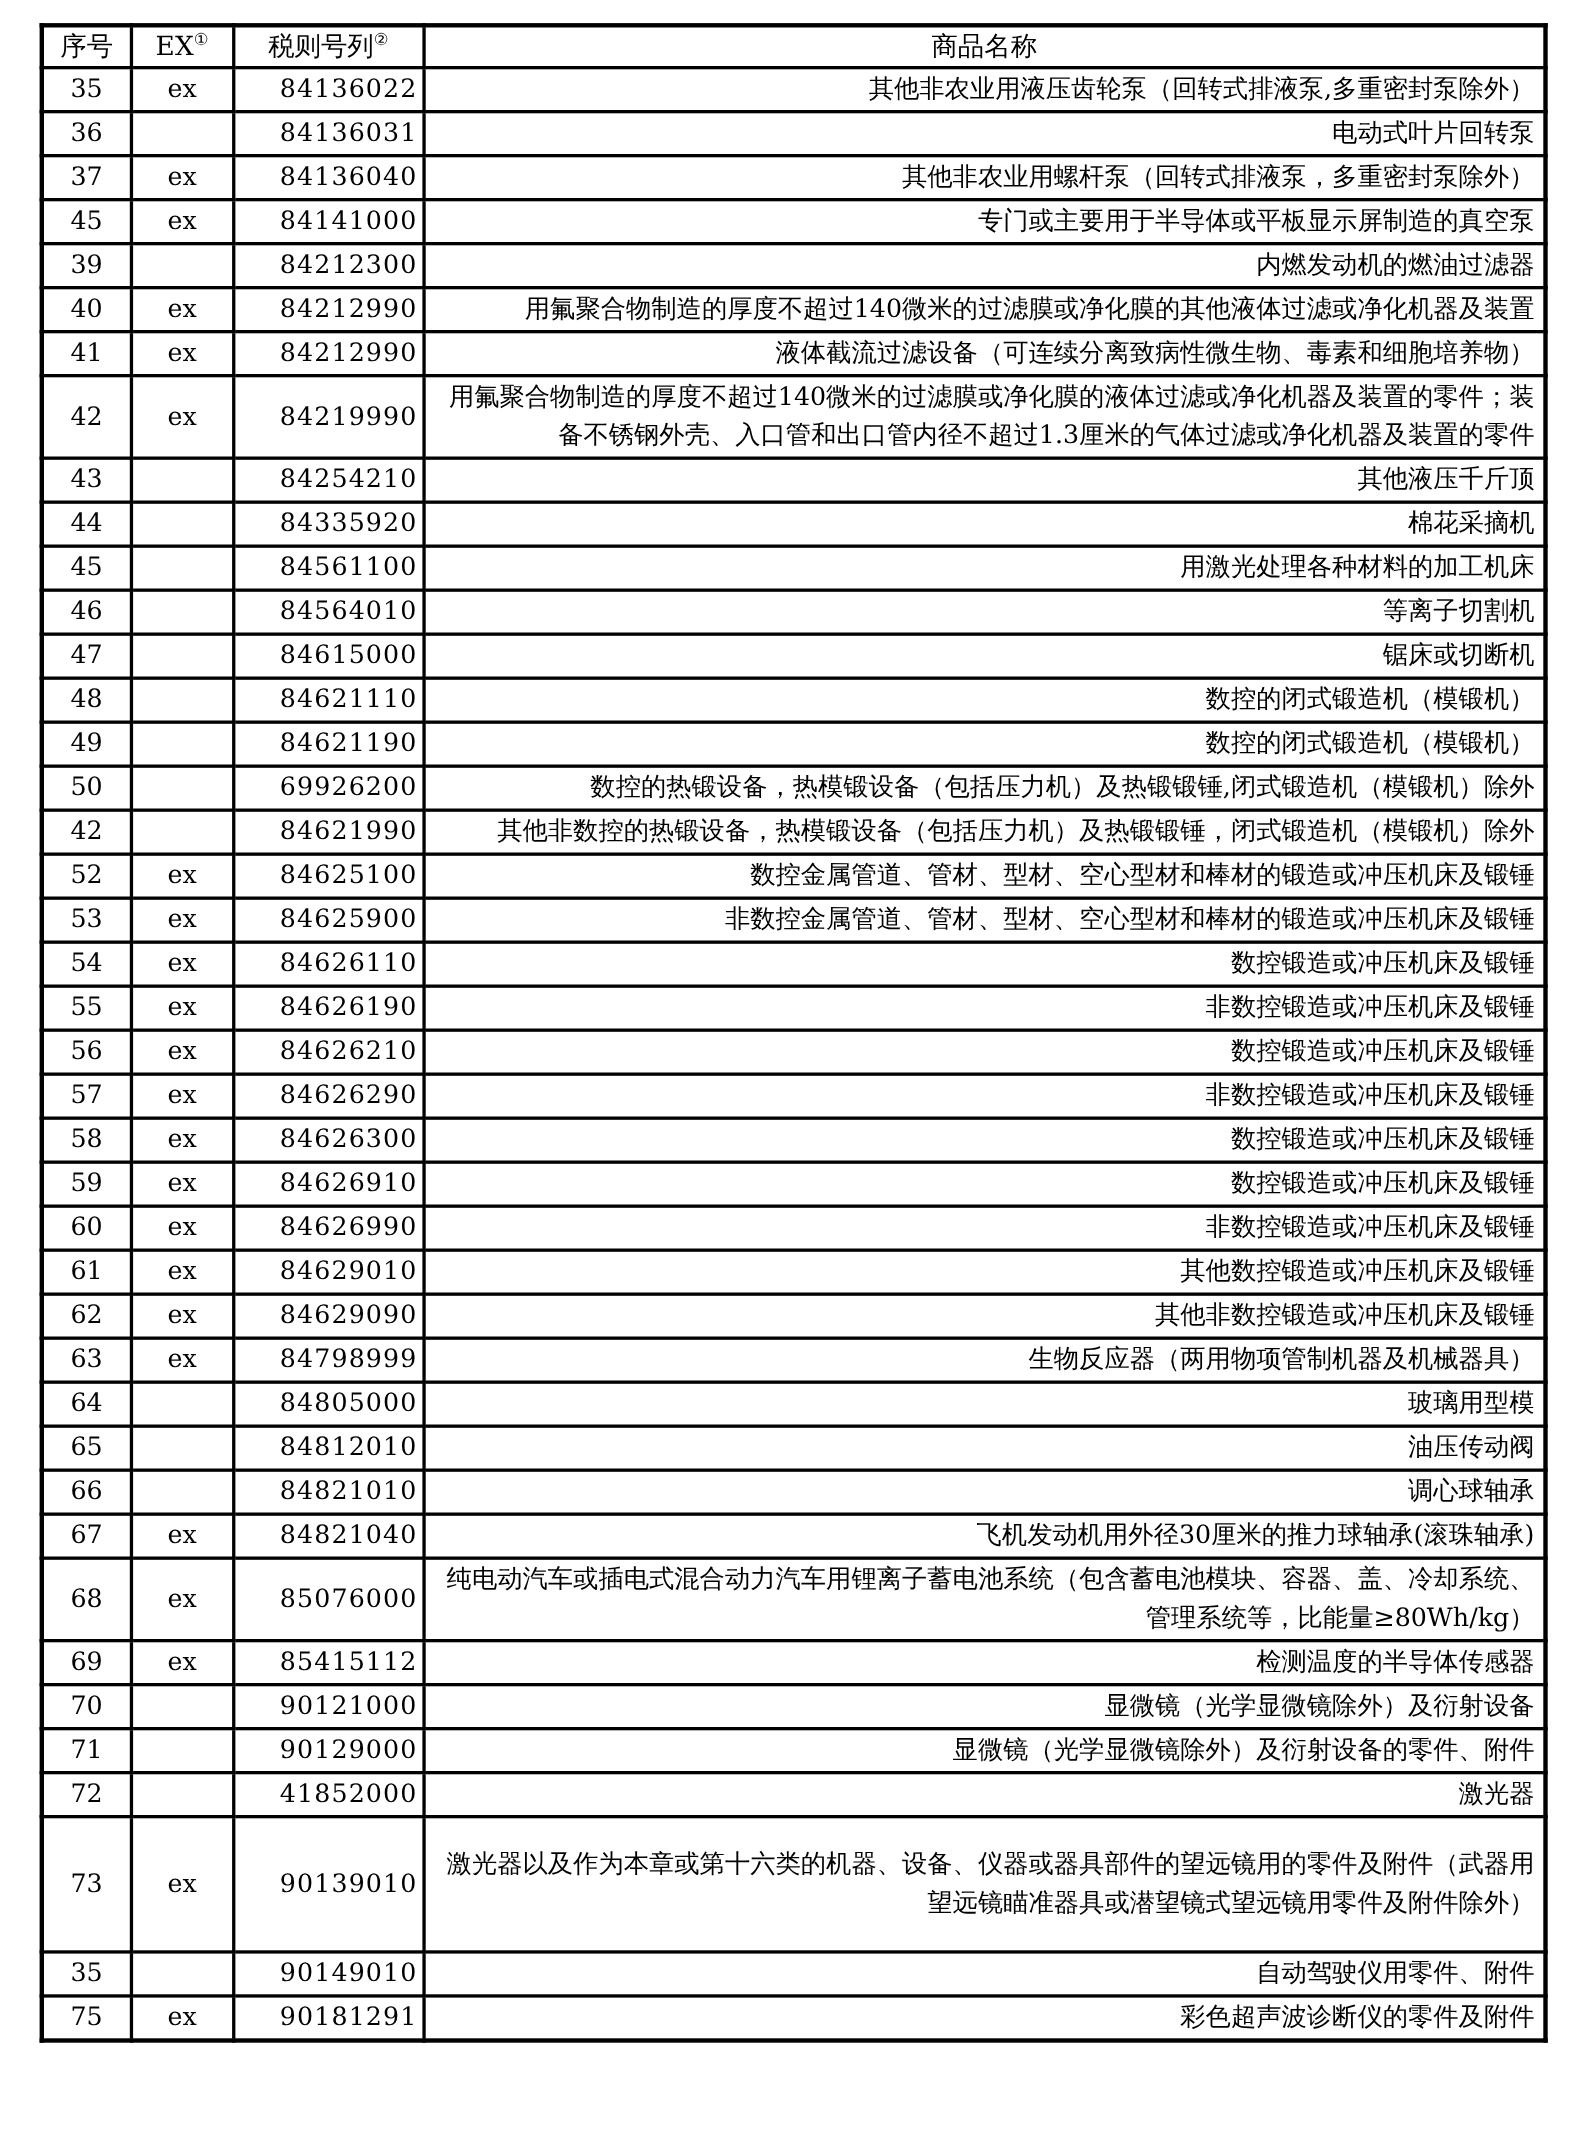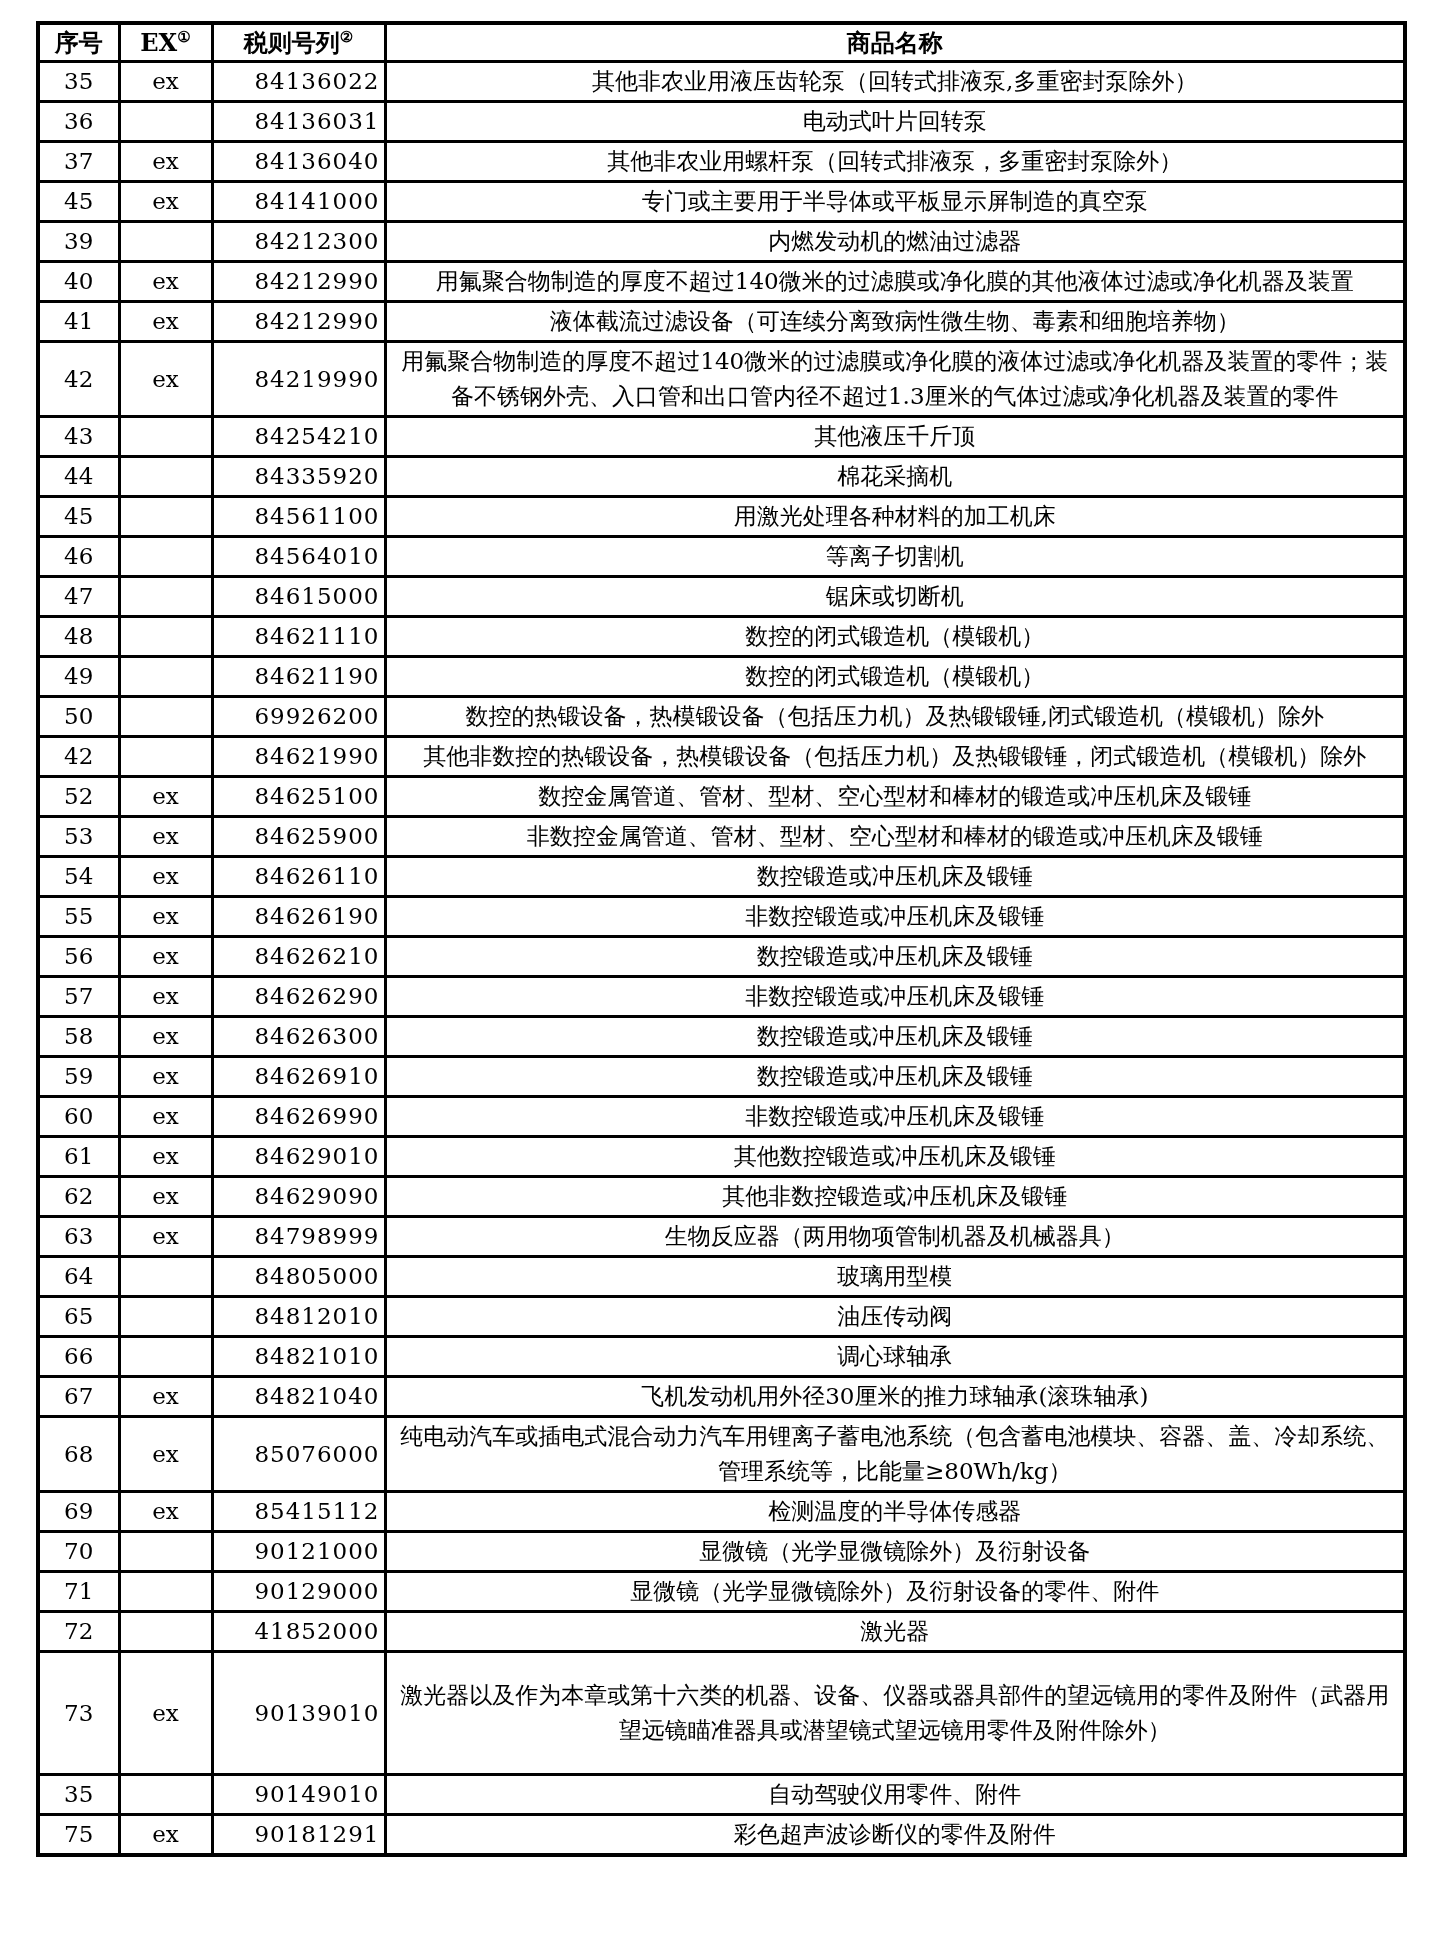--- a/index.html
+++ b/index.html
@@ -28,21 +28,21 @@
   col.c-code { width: 173px; }
   col.c-name { width: 1020px;}
   th, td {
     border: 3px solid #000;
     line-height: 35px;
     padding: 1px 4px;
     vertical-align: middle;
     overflow: hidden;
   }
   thead th {
-    font-weight: bold;
+    font-weight: normal;
     font-size: 24px;
     height: 33px;
     padding: 0 2px;
   }
   thead .sup {
     font-size: 15px;
     vertical-align: super;
     line-height: 0;
   }
   td {
@@ -50,21 +50,21 @@
   }
   td.cell-no, td.cell-ex, td.cell-code {
     text-align: center;
     height: 33px;
   }
   td.cell-code {
     letter-spacing: 1px;
     text-align: right;
   }
   td.cell-name {
-    text-align: center;
+    text-align: right;
     padding-left: 8px;
     padding-right: 8px;
   }
   tr.tall td {
     height: 118px;
   }
 </style>
 </head>
 <body>
 

